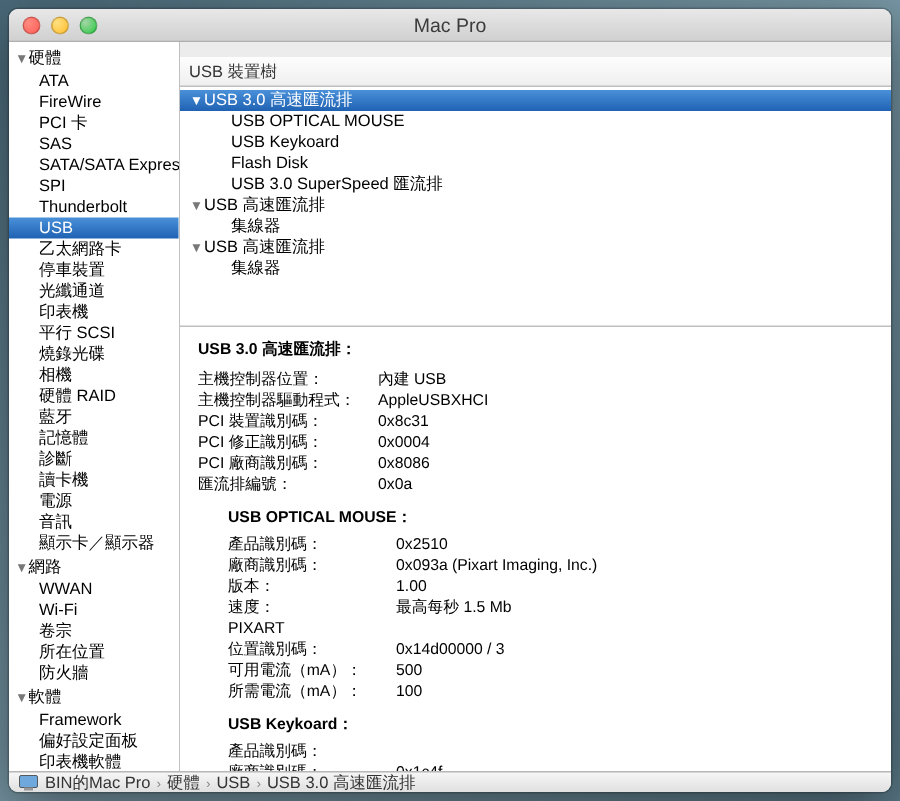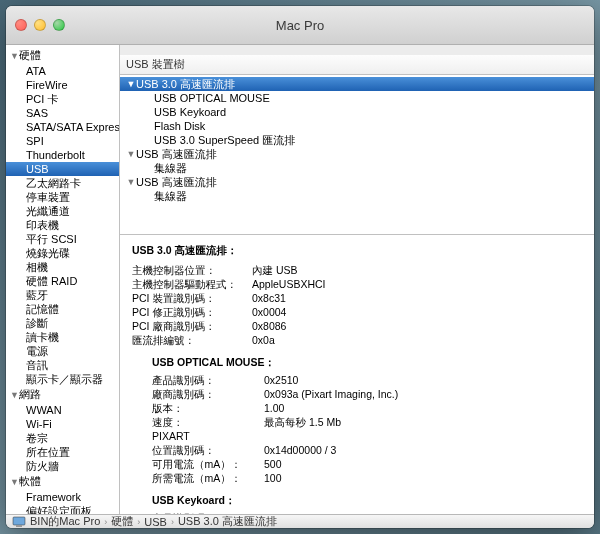--- a/index.html
+++ b/index.html
@@ -16,21 +16,21 @@
   position: absolute;
   top: 6px; left: 6px; right: 6px; bottom: 6px;
   background: #ececec;
   border-radius: 6px;
   box-shadow: 0 10px 40px rgba(0,0,0,0.5), 0 0 0 1px rgba(0,0,0,0.2);
   display: flex;
   flex-direction: column;
   overflow: hidden;
 }
 .titlebar {
-  height: 39px;
+  height: 22px;
   background: linear-gradient(#e8e8e8, #d0d0d0);
   border-bottom: 1px solid #b0b0b0;
   display: flex;
   align-items: center;
   position: relative;
 }
 .traffic-lights {
   display: flex;
   gap: 7px;
   padding-left: 9px;

